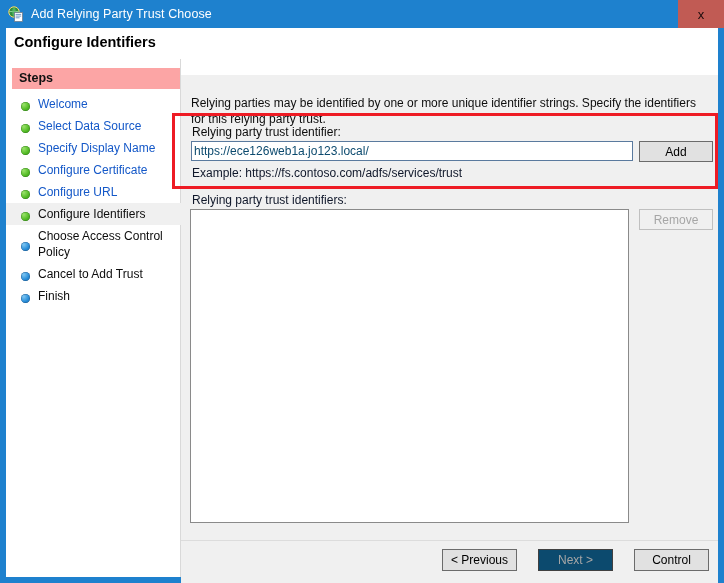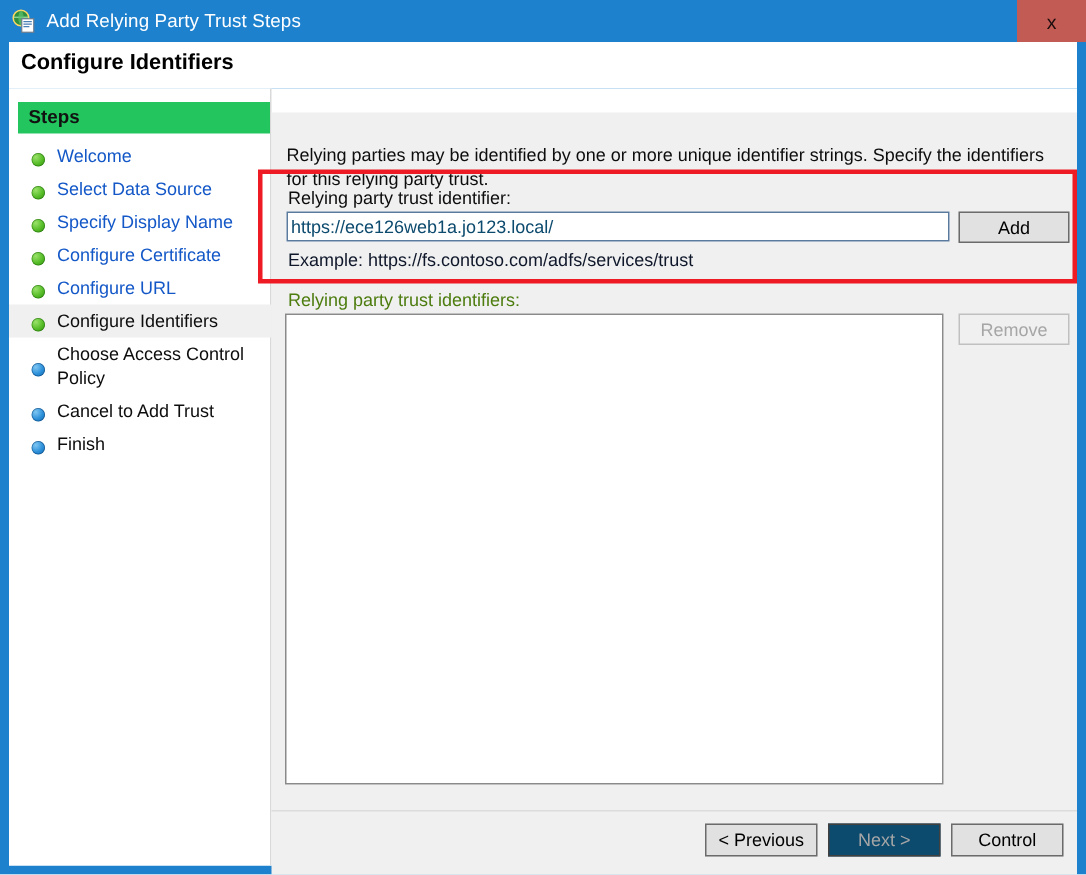--- a/index.html
+++ b/index.html
@@ -98,21 +98,21 @@
     height: 518px;
     background: #ffffff;
     border-right: 1px solid #d9d9d9;
     box-sizing: border-box;
   }
   .steps-header {
     position: absolute;
     left: 6px; top: 9px;
     width: 168px;
     height: 21px;
-    background: #22c55e;
+    background: #fca5a5;
     box-sizing: border-box;
   }
   .steps-header-text {
     position: absolute;
     left: 7px; top: 3px;
     font-size: 12.5px;
     font-weight: bold;
     color: #111111;
     font-family: "Liberation Sans", sans-serif;
   }
@@ -218,21 +218,21 @@
     left: 11px; top: 91px;
     font-size: 12px;
     color: #0f172a;
     font-family: "Liberation Sans", sans-serif;
   }
 
   .list-label {
     position: absolute;
     left: 11px; top: 118px;
     font-size: 12px;
-    color: #4d7c0f;
+    color: #0f172a;
     font-family: "Liberation Sans", sans-serif;
   }
   .identifier-listbox {
     position: absolute;
     left: 9px; top: 134px;
     width: 439px;
     height: 314px;
     box-sizing: border-box;
     border: 1px solid #8a8a8a;
     background: #ffffff;
@@ -269,21 +269,21 @@
     left: 175px; top: 481px;
     width: 537px; height: 37px;
     background: #f0f0f0;
     border-top: 1px solid #dcdcdc;
     box-sizing: border-box;
   }
   .footer-buttons {
     position: absolute;
     right: 9px; top: 8px;
     display: flex;
-    gap: 7px;
+    gap: 21px;
     align-items: center;
   }
   .nav-button {
     width: 75px;
     height: 22px;
     box-sizing: border-box;
     border: 1px solid #6b6b6b;
     background: #e1e1e1;
     font-family: "Liberation Sans", sans-serif;
     font-size: 12px;
@@ -305,21 +305,21 @@
   <div class="titlebar">
     <div class="title-icon">
       <svg width="16" height="16" viewBox="0 0 16 16" xmlns="http://www.w3.org/2000/svg">
         <circle cx="6" cy="6" r="5.2" fill="#2f8f3f" stroke="#ffd966" stroke-width="1"></circle>
         <path d="M1.3 5.5 L10.7 5.5" stroke="#9fe0a8" stroke-width="0.8" fill="none"></path>
         <path d="M6 0.8 C3.6 3 3.6 9 6 11.2 C8.4 9 8.4 3 6 0.8 Z" fill="#5fc06f" opacity="0.7"></path>
         <rect x="6.5" y="6.5" width="8" height="9" fill="#ffffff" stroke="#6b7c8c" stroke-width="0.8"></rect>
         <path d="M7.6 8.4 h5.6 M7.6 10.1 h5.6 M7.6 11.8 h4" stroke="#4a7fb5" stroke-width="0.8"></path>
       </svg>
     </div>
-    <div class="title-text">Add Relying Party Trust Steps</div>
+    <div class="title-text">Add Relying Party Trust Choose</div>
     <div class="titlebar-spacer"></div>
     <div class="close-button">x</div>
   </div>
 
   <div class="header">
     <div class="header-title">Configure Identifiers</div>
   </div>
 
   <div class="body-area">
 

